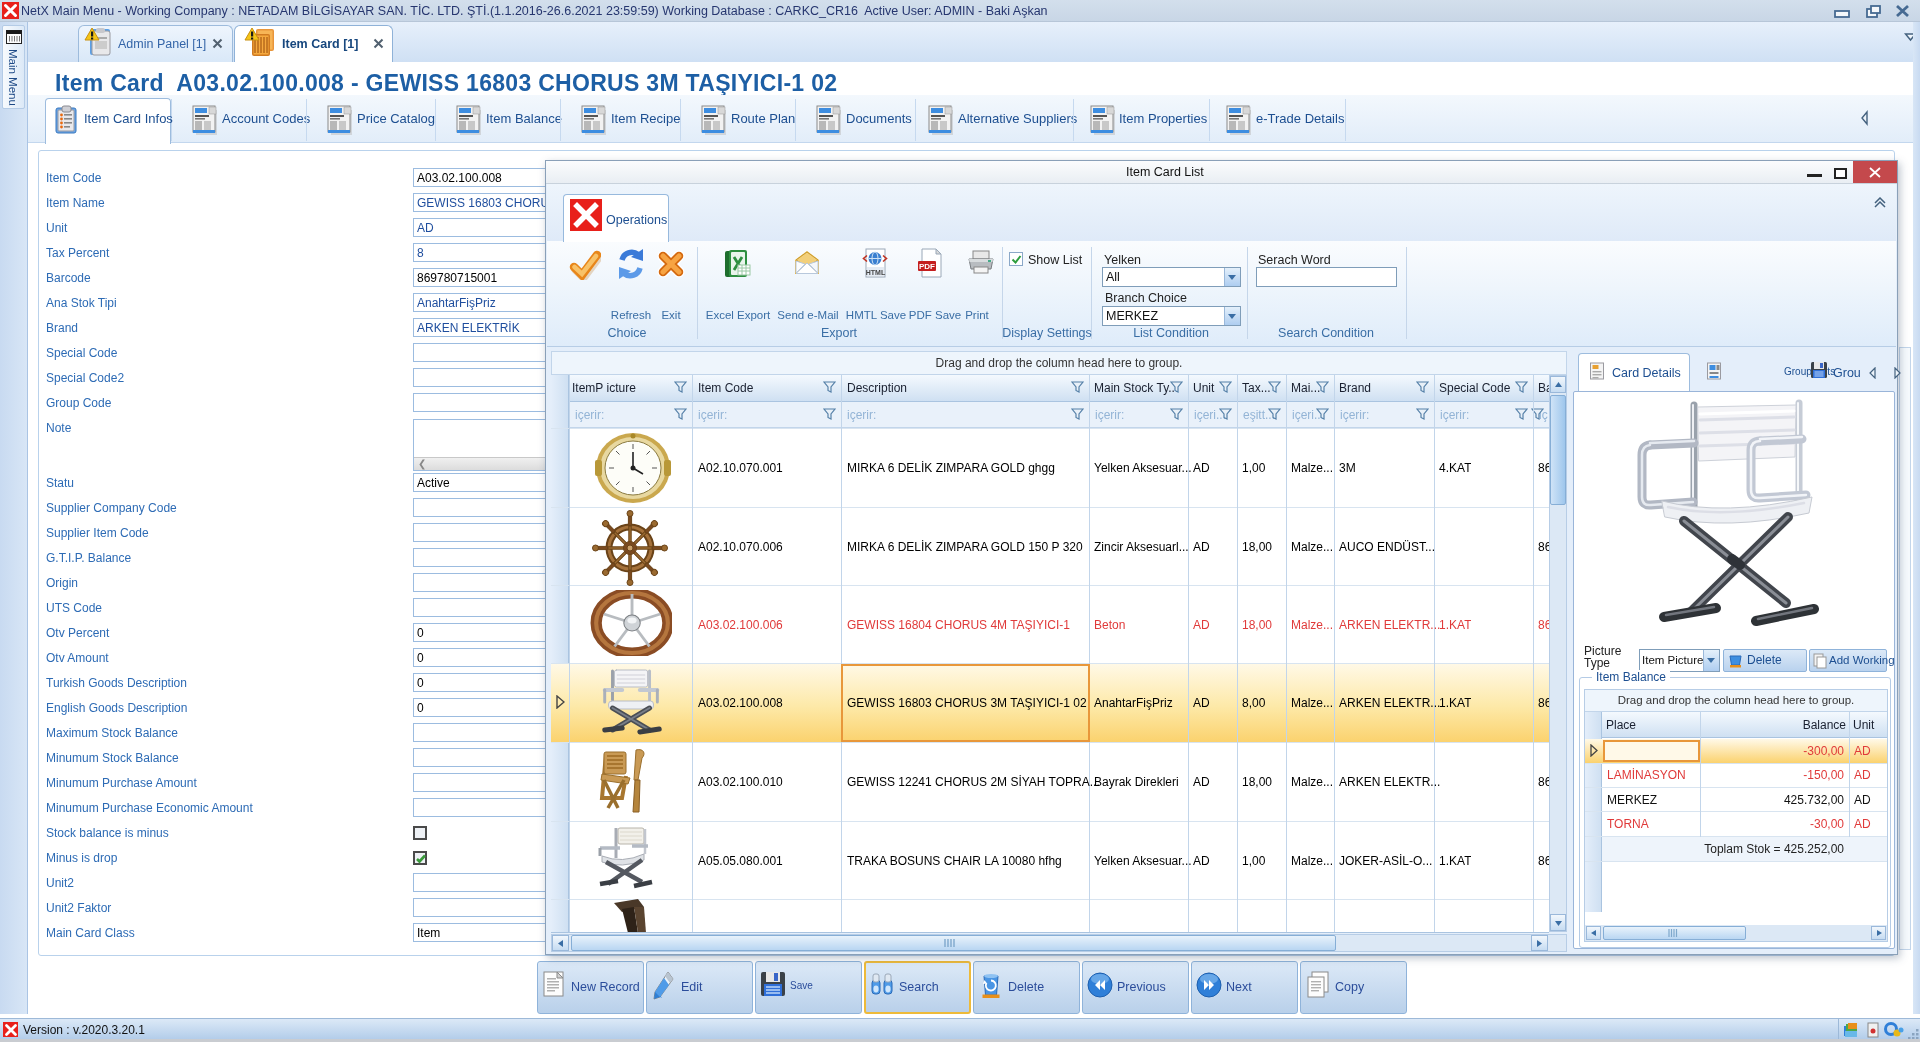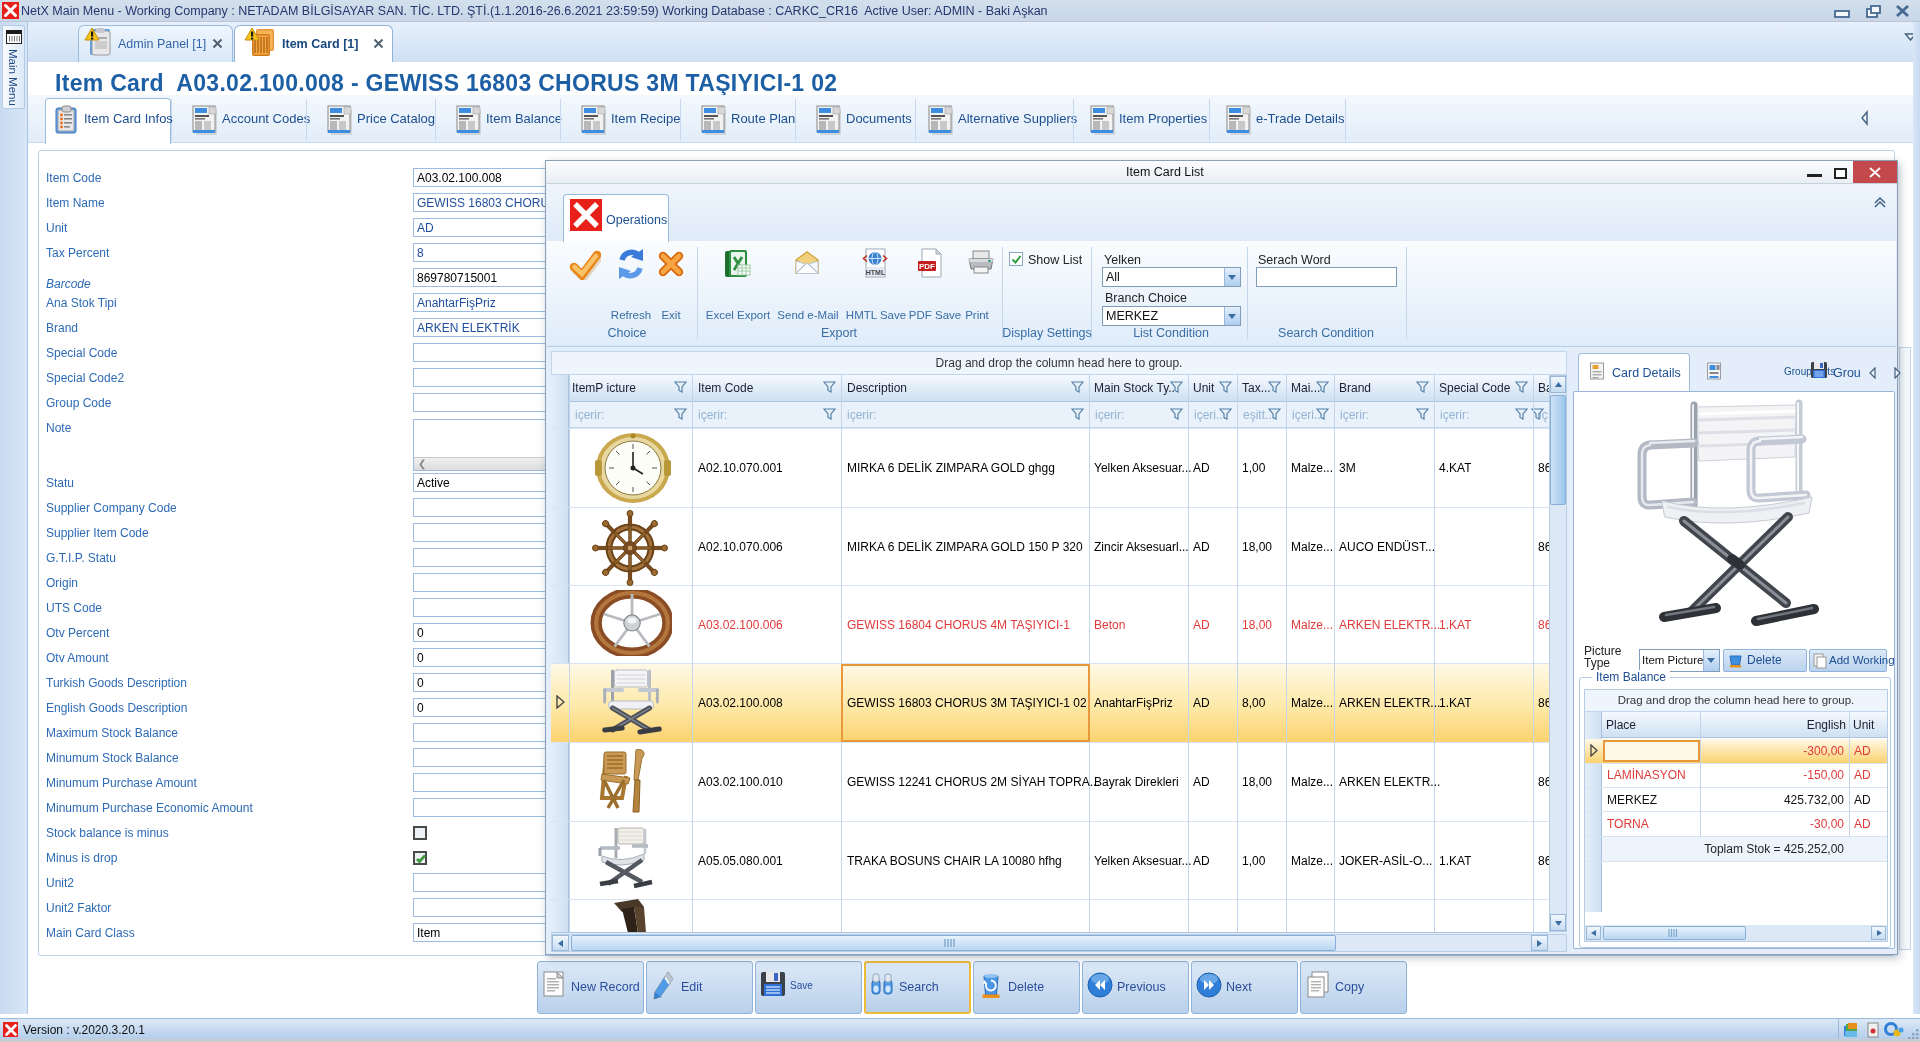--- a/index.html
+++ b/index.html
@@ -202,39 +202,39 @@
 <div class="abs" id="formbox"></div>
 <div class="abs" id="formitems">
   <div class="flabel" style="top:171px;">Item Code</div>
   <div class="finput" style="top:168px;">A03.02.100.008</div>
   <div class="flabel" style="top:196px;">Item Name</div>
   <div class="finput blue" style="top:193px;">GEWISS 16803 CHORUS 3M TAŞIYICI-1 02</div>
   <div class="flabel" style="top:221px;">Unit</div>
   <div class="finput blue" style="top:218px;">AD</div>
   <div class="flabel" style="top:246px;">Tax Percent</div>
   <div class="finput blue" style="top:243px;">8</div>
-  <div class="flabel" style="top:277px;font-style:italic;">Barcode</div>
+  <div class="flabel" style="top:271px;">Barcode</div>
   <div class="finput" style="top:268px;">869780715001</div>
   <div class="flabel" style="top:296px;">Ana Stok Tipi</div>
   <div class="finput blue" style="top:293px;">AnahtarFişPriz</div>
   <div class="flabel" style="top:321px;">Brand</div>
   <div class="finput blue" style="top:318px;">ARKEN ELEKTRİK</div>
   <div class="flabel" style="top:346px;">Special Code</div>
   <div class="finput" style="top:343px;"></div>
   <div class="flabel" style="top:371px;">Special Code2</div>
   <div class="finput" style="top:368px;"></div>
   <div class="flabel" style="top:396px;">Group Code</div>
   <div class="finput" style="top:393px;"></div>
   <div class="flabel" style="top:476px;">Statu</div>
   <div class="finput" style="top:473px;">Active</div>
   <div class="flabel" style="top:501px;">Supplier Company Code</div>
   <div class="finput" style="top:498px;"></div>
   <div class="flabel" style="top:526px;">Supplier Item Code</div>
   <div class="finput" style="top:523px;"></div>
-  <div class="flabel" style="top:551px;">G.T.I.P. Statu</div>
+  <div class="flabel" style="top:551px;">G.T.I.P. Balance</div>
   <div class="finput" style="top:548px;"></div>
   <div class="flabel" style="top:576px;">Origin</div>
   <div class="finput" style="top:573px;"></div>
   <div class="flabel" style="top:601px;">UTS Code</div>
   <div class="finput" style="top:598px;"></div>
   <div class="flabel" style="top:626px;">Otv Percent</div>
   <div class="finput" style="top:623px;">0</div>
   <div class="flabel" style="top:651px;">Otv Amount</div>
   <div class="finput" style="top:648px;">0</div>
   <div class="flabel" style="top:676px;">Turkish Goods Description</div>
@@ -897,21 +897,21 @@
       <rect x="5" y="5" width="9" height="11" fill="#fff" stroke="#999"></rect>
     </svg>
   <div class="abs" style="left:1283px;top:493px;font-size:11.5px;color:#1d4f91;">Add Working</div>
   <div class="abs" style="left:1033px;top:516px;width:312px;height:271px;border:1px solid #b4cbe6;border-radius:3px;"></div>
   <div class="abs" style="left:1046px;top:509px;background:#fff;padding:0 4px;font-size:12px;color:#1d4f91;">Item Balance</div>
   <div class="abs" style="left:1038px;top:528px;width:304px;height:253px;border:1px solid #b7cde6;background:#fff;"></div>
   <div class="abs" style="left:1039px;top:529px;width:302px;height:22px;background:#eef5fc;border-bottom:1px solid #c2d5ea;"></div>
   <div class="abs" style="left:1190px;top:533px;font-size:11.5px;color:#333;transform:translateX(-50%);white-space:nowrap;">Drag and drop the column head here to group.</div>
   <div class="abs" style="left:1039px;top:551px;width:302px;height:26px;background:linear-gradient(#f4f9fe,#cfe0f2);border-bottom:1px solid #aac4e0;"></div>
   <div class="abs" style="left:1060px;top:557px;font-size:12px;color:#1a2030;">Place</div>
-  <div class="abs" style="left:1222px;top:557px;width:78px;font-size:12px;color:#1a2030;text-align:right;">English</div>
+  <div class="abs" style="left:1222px;top:557px;width:78px;font-size:12px;color:#1a2030;text-align:right;">Balance</div>
   <div class="abs" style="left:1307px;top:557px;font-size:12px;color:#1a2030;">Unit</div>
   <div class="abs" style="left:1039px;top:551px;width:17px;height:200px;background:linear-gradient(90deg,#e4eefa,#cfe0f2);border-right:1px solid #aac4e0;"></div>
   <div class="abs" style="left:1039px;top:578px;width:302px;height:24px;background:linear-gradient(#fff9e8,#fbd26e);"></div>
   <svg class="abs" style="left:1043px;top:583px;" width="9" height="13">
       <path d="M2 1 L8 6.5 L2 12 Z" fill="none" stroke="#444" stroke-width="1.3"></path>
     </svg>
   <div class="abs" style="left:1057px;top:579px;width:97px;height:22px;border:2px solid #e8973a;background:#fff9e8;"></div>
   <div class="abs" style="left:1210px;top:583px;width:88px;font-size:12px;color:#e03a3a;text-align:right;">-300,00</div>
   <div class="abs" style="left:1308px;top:583px;font-size:12px;color:#e03a3a;">AD</div>
   <div class="abs" style="left:1061px;top:607px;font-size:12px;color:#e03a3a;">LAMİNASYON</div>

